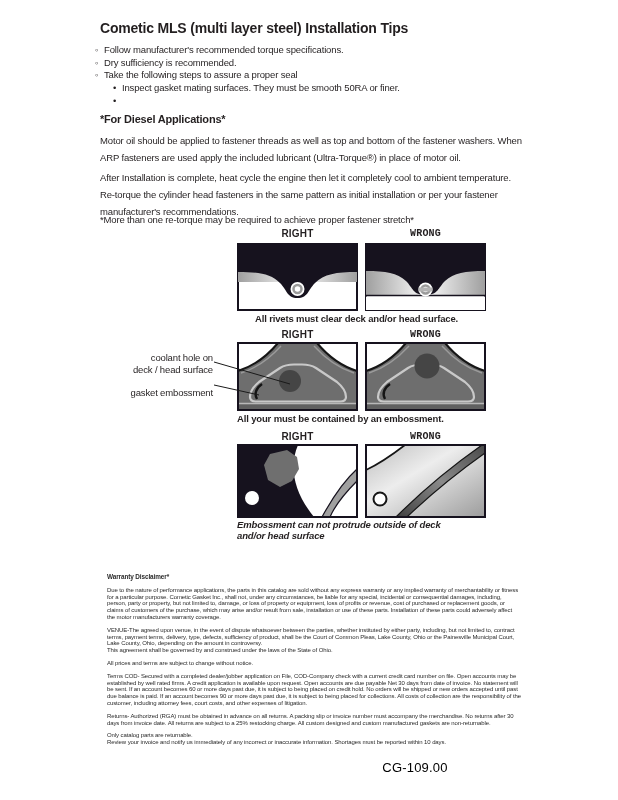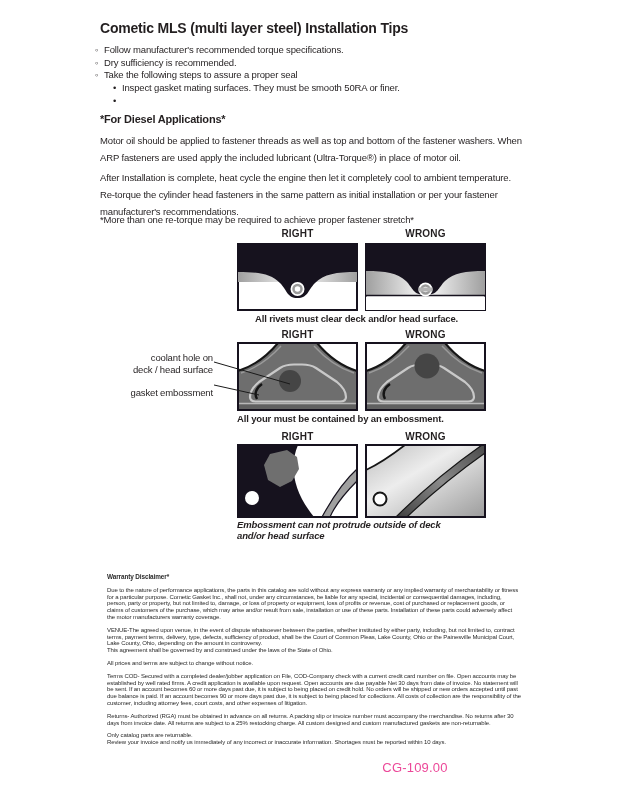--- a/index.html
+++ b/index.html
@@ -18,21 +18,21 @@
   .b .mk { width:9px; flex:0 0 9px; }
   .b.sub { padding-left:18px; }
   .diesel-head { position:absolute; left:100px; top:113px; margin:0;
     font-size:11px; font-weight:bold; letter-spacing:-0.2px;text-align:center; }
   .para { position:absolute; left:100px; width:428px; margin:0;
     font-size:9.5px; line-height:17px; letter-spacing:-0.15px; }
   .p1 { top:132px; } .p2 { top:169px; } .p3 { top:211px; }
 
   .dg-label { position:absolute; width:121px; text-align:center;
     font-size:10px; font-weight:bold; letter-spacing:0.2px; }
-  .lab-l { left:237px; } .lab-r { left:365px; }
+  .lab-l { left:237px; } .lab-r { left:365px;font-family:Liberation Mono, monospace; }
   .r1 { top:228px; } .r2 { top:329px; } .r3 { top:431px; }
   .dg-box { position:absolute; width:121px; line-height:0; }
   .bx-l { left:237px; } .bx-r { left:365px; }
   .br1 { top:243px; height:68px; } .br2 { top:342px; height:69px; } .br3 { top:444px; height:74px; }
   .dg-box svg { width:100%; height:100%; display:block; }
 
   .caption { position:absolute; left:237px; font-size:9.5px; font-weight:bold;
     letter-spacing:-0.15px; line-height:10.5px; white-space:pre-line; }
   .cap1 { top:314px; width:260px;margin-left:18px; }
   .cap2 { top:414px; width:260px; }
@@ -42,21 +42,21 @@
     letter-spacing:-0.15px; line-height:11.5px; white-space:pre-line; width:108px; left:105px;margin-top:8px; }
   .ann1 { top:344px; } .ann2 { top:379px; }
   .leaders { position:absolute; left:212px; top:352px; width:85px; height:50px; z-index:5; }
 
   .legal { position:absolute; left:107px; top:574px; width:414px;
     font-size:6px; line-height:6.8px; letter-spacing:-0.1px; color:#2b2b2b; }
   .legal h4 { margin:0 0 6px 0; font-size:6.4px; font-weight:bold; }
   .legal p { margin:0 0 6px 0; white-space:pre-line; }
 
   .pgnum { position:absolute; left:340px; top:760px; width:150px;
-    text-align:center; font-size:13px; letter-spacing:0.2px; color:#ec4899; }
+    text-align:center; font-size:13px; letter-spacing:0.2px; color:#000000; }
 </style>
 </head>
 <body>
 
 <div class="page">
 
   <h1 class="title">Cometic MLS (multi layer steel) Installation Tips</h1>
 
   <div class="bullets">
     <div class="b">

